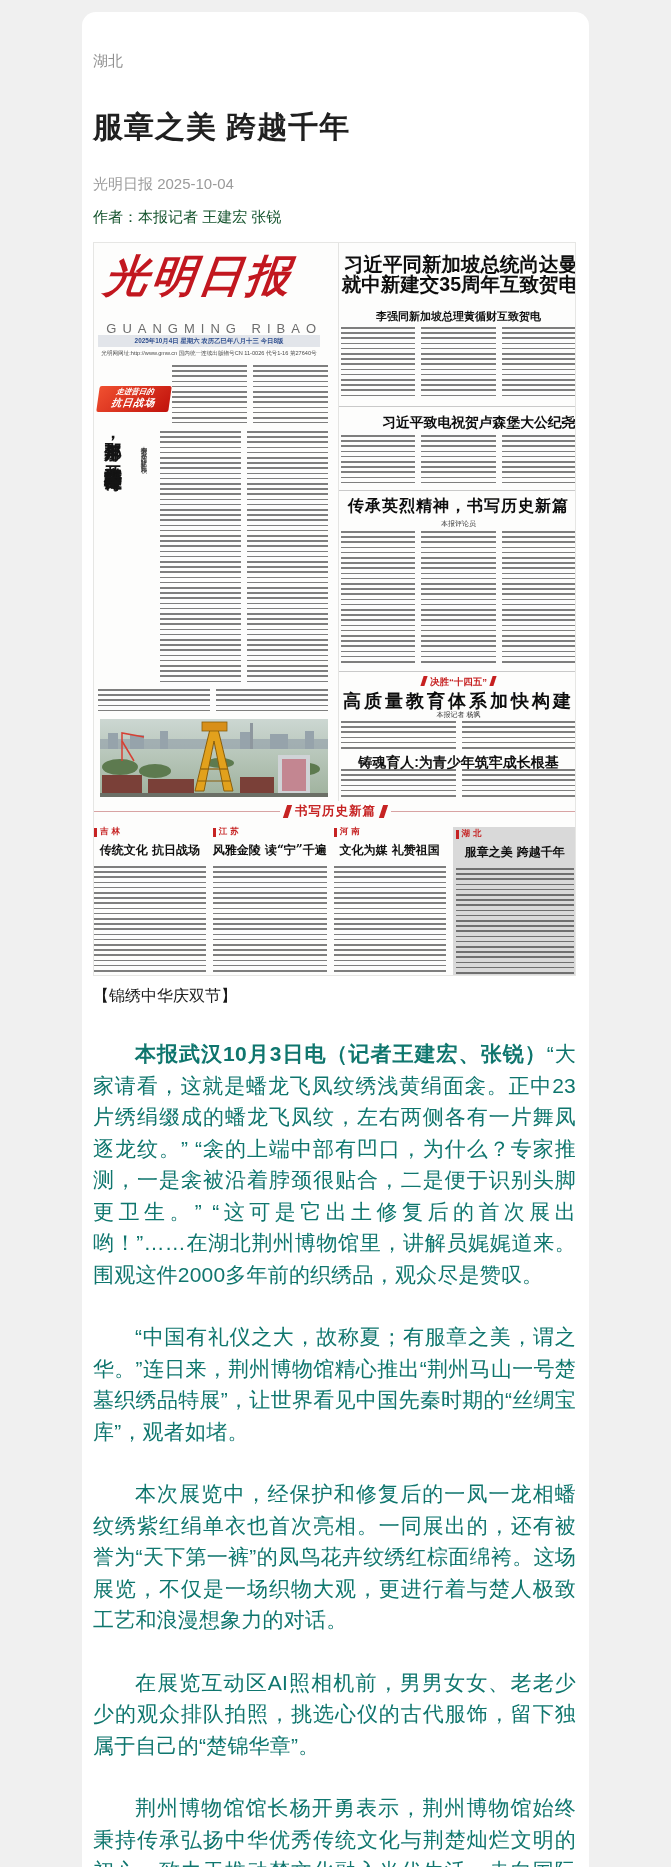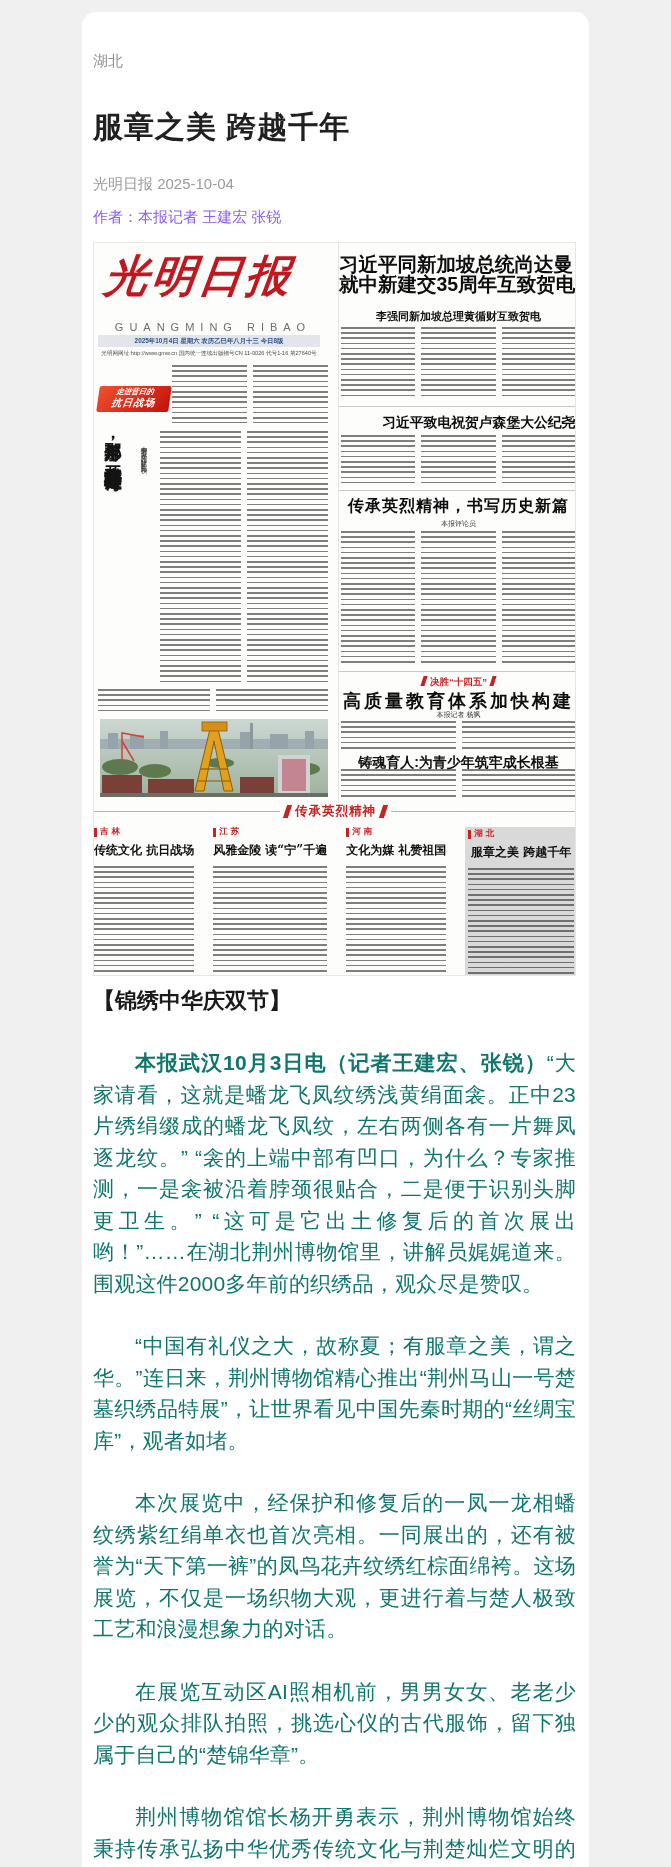--- a/index.html
+++ b/index.html
@@ -9,37 +9,37 @@
     font-family:"Liberation Sans","DejaVu Sans",sans-serif;
   }
   .card{
     position:absolute;left:82px;top:12px;width:507px;height:1855px;
     background:#ffffff;border-radius:14px 14px 0 0;
     box-sizing:border-box;padding:0 13px 10px 11px;
   }
   .category{padding-top:40px;font-size:15px;color:#8f8f8f;}
   .title{margin-top:36px;font-size:30px;font-weight:600;color:#202020;letter-spacing:1px;}
   .meta{margin-top:27px;font-size:15px;color:#9b9b9b;}
-  .meta2{margin-top:14px;font-size:15px;color:#8b5cf6;}
+  .meta2{margin-top:14px;font-size:15px;color:#14532d;}
 
   
   .paper{
     position:relative;margin-top:15px;width:483px;height:734px;
     background:#fdfdfc;border:1px solid #e6e6e4;box-sizing:border-box;
     overflow:hidden;
   }
   .masthead{
     position:absolute;left:10px;top:4px;width:218px;height:70px;
     font-family:"DejaVu Serif","Liberation Serif",serif;
     font-size:44px;font-weight:900;font-style:italic;color:#c2171f;
     letter-spacing:3px;transform:skewX(-7deg);white-space:nowrap;
   }
   .pinyin{
-    position:absolute;left:10px;top:78px;width:218px;text-align:center;
-    font-size:11px;letter-spacing:6px;color:#6d6d6d;
+    position:absolute;left:10px;top:78px;width:218px;text-align:right;
+    font-size:13px;letter-spacing:6px;color:#6d6d6d;
   }
   .datebar{
     position:absolute;left:4px;top:92px;width:222px;height:12px;line-height:12px;
     background:#e2e5ea;color:#2f4f8f;font-size:6.4px;text-align:center;
     font-weight:700;white-space:nowrap;overflow:hidden;
   }
   .infoline{
     position:absolute;left:4px;top:107px;width:222px;
     color:#4a4a4a;font-size:5.6px;text-align:center;white-space:nowrap;overflow:hidden;
   }
@@ -60,49 +60,49 @@
     writing-mode:vertical-rl;font-family:"DejaVu Serif","Liberation Serif",serif;
     font-size:17.5px;font-weight:900;color:#141414;letter-spacing:1px;line-height:34px;
   }
   .vbyline{
     position:absolute;left:42px;top:198px;height:150px;width:12px;
     writing-mode:vertical-rl;font-size:6.5px;color:#333;letter-spacing:1px;
   }
   .photo{position:absolute;left:6px;top:476px;width:228px;height:78px;}
 
   .rightpart{position:absolute;left:244px;top:0;width:239px;}
-  .h1a,.h1b{position:absolute;left:0;width:239px;text-align:left;font-weight:900;color:#0d0d0d;font-size:19.5px;letter-spacing:0px;white-space:nowrap;}
+  .h1a,.h1b{position:absolute;left:0;width:239px;text-align:right;font-weight:900;color:#0d0d0d;font-size:19.5px;letter-spacing:0px;white-space:nowrap;}
   .h1a{top:8px;} .h1b{top:28px;}
   .sub1{position:absolute;left:0;top:66px;width:239px;text-align:center;font-weight:700;font-size:11px;color:#111;white-space:nowrap;}
   .rule{position:absolute;left:0;width:239px;border-top:1px solid #c9c9c9;}
   .h2{position:absolute;left:0;top:171px;width:239px;text-align:center;font-weight:900;font-size:13.8px;color:#0d0d0d;white-space:nowrap;margin-left:41px;}
   .h3{position:absolute;left:0;top:253px;width:239px;text-align:center;font-family:"DejaVu Serif","Liberation Serif",serif;font-weight:900;font-size:16px;letter-spacing:1px;color:#0d0d0d;white-space:nowrap;}
   .by3{position:absolute;left:0;top:276px;width:239px;text-align:center;font-size:7px;color:#333;}
   .badge2{position:absolute;left:0;top:433px;width:239px;text-align:center;font-size:9.5px;font-weight:700;color:#c62020;}
   .badge2 .bar{display:inline-block;width:4px;height:10px;background:#c62020;transform:skewX(-18deg);margin:0 4px;vertical-align:-1px;}
   .h4{position:absolute;left:0;top:446px;width:239px;text-align:center;font-family:"DejaVu Serif","Liberation Serif",serif;font-weight:900;font-size:18px;letter-spacing:3px;color:#0d0d0d;white-space:nowrap;}
   .by4{position:absolute;left:0;top:467px;width:239px;text-align:center;font-size:7px;color:#333;}
   .subhead4{position:absolute;left:0;top:511px;width:239px;text-align:center;font-size:14px;font-weight:900;color:#111;white-space:nowrap;}
 
   .band{position:absolute;left:0;top:560px;width:483px;display:flex;align-items:center;}
   .band .line{flex:1;height:1px;background:#d8a3a3;}
   .band .bar{width:5px;height:13px;background:#c62323;transform:skewX(-18deg);margin:0 5px;}
   .band .txt{font-size:12.5px;font-weight:900;color:#c62323;letter-spacing:1px;white-space:nowrap;}
 
-  .cols{position:absolute;left:0;top:584px;width:483px;height:148px;display:flex;gap:19px;}
+  .cols{position:absolute;left:0;top:584px;width:483px;height:148px;display:flex;gap:7px;}
   .col{flex:1;position:relative;box-sizing:border-box;}
   .col.hl{background:#d9d9d9;flex:1.06;padding:2px 3px 0 3px;}
   .rlabel{display:flex;align-items:center;height:10px;}
   .rlabel .rbar{width:3px;height:9px;background:#c62323;margin-right:3px;}
   .rlabel .rtxt{font-size:8.5px;font-weight:900;color:#c62323;letter-spacing:3px;white-space:nowrap;}
   .chead{margin-top:5px;text-align:center;font-family:"DejaVu Serif","Liberation Serif",serif;font-weight:900;font-size:12px;color:#0f0f0f;white-space:nowrap;}
   .cgreek{margin-top:7px;height:108px;}
 
   
-  .sectiontag{margin-top:10px;font-size:22px;font-weight:700;color:#1a1a1a;}
+  .sectiontag{margin-top:10px;font-size:16px;font-weight:400;color:#1a1a1a;}
   .para{
     margin:31px 0 0 0;font-size:21px;line-height:31.5px;color:#0f766e;
     text-align:justify;text-indent:2em;letter-spacing:0.2px;
   }
   .para .lead{font-weight:700;}
 </style>
 </head>
 <body>
 
 <div class="card">
@@ -224,21 +224,21 @@
       <div class="subhead4">铸魂育人:为青少年筑牢成长根基</div>
       <div class="gcols" style="left:2px;top:526px;width:235px;height:30px;">
           <i class="greek"></i>
           <i class="greek"></i>
         </div>
     </div>
 
     <div class="band">
       <span class="line"></span>
       <span class="bar"></span>
-      <span class="txt">传承英烈精神</span>
+      <span class="txt">书写历史新篇</span>
       <span class="bar"></span>
       <span class="line"></span>
     </div>
 
     <div class="cols">
       <div class="col">
         <div class="rlabel">
             <span class="rbar"></span>
             <span class="rtxt">吉林</span>
           </div>

